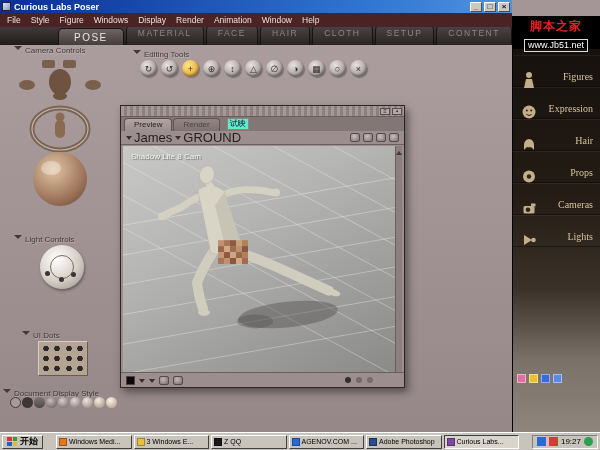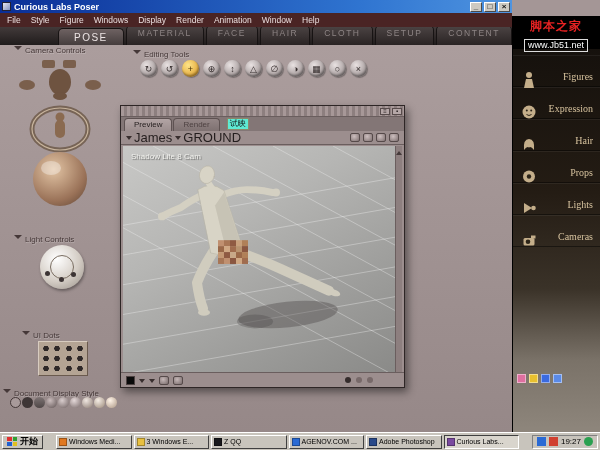--- a/index.html
+++ b/index.html
@@ -375,32 +375,32 @@
       </div>
       <div class="lib-item">
         <svg class="lib-icon" viewBox="0 0 16 18">
             <circle cx="8" cy="9.5" r="6" fill="#c4ae8a"></circle>
             <circle cx="8" cy="9.5" r="2.2" fill="#2c2418"></circle>
           </svg>
         <span class="lib-label">Props</span>
       </div>
       <div class="lib-item">
         <svg class="lib-icon" viewBox="0 0 16 18">
-            <path d="M3 4 L11 9 L3 14 Z" fill="#c4ae8a"></path>
-            <circle cx="12.5" cy="9" r="2.3" fill="#c4ae8a"></circle>
-          </svg>
-        <span class="lib-label">Lights</span>
-      </div>
-      <div class="lib-item">
-        <svg class="lib-icon" viewBox="0 0 16 18">
             <rect x="2.5" y="7" width="11" height="7.5" rx="1.5" fill="#c4ae8a"></rect>
             <rect x="10" y="4.5" width="4.5" height="3" fill="#c4ae8a"></rect>
             <circle cx="7" cy="10.7" r="2.3" fill="#2c2418"></circle>
           </svg>
         <span class="lib-label">Cameras</span>
+      </div>
+      <div class="lib-item">
+        <svg class="lib-icon" viewBox="0 0 16 18">
+            <path d="M3 4 L11 9 L3 14 Z" fill="#c4ae8a"></path>
+            <circle cx="12.5" cy="9" r="2.3" fill="#c4ae8a"></circle>
+          </svg>
+        <span class="lib-label">Lights</span>
       </div>
     </div>
     <div class="lib-tools">
       <span class="lt" style="background:#e070a0;"></span>
       <span class="lt" style="background:#e8c030;"></span>
       <span class="lt" style="background:#3a6ae0;"></span>
       <span class="lt" style="background:#5a8ae8;"></span>
     </div>
   </div>
 

